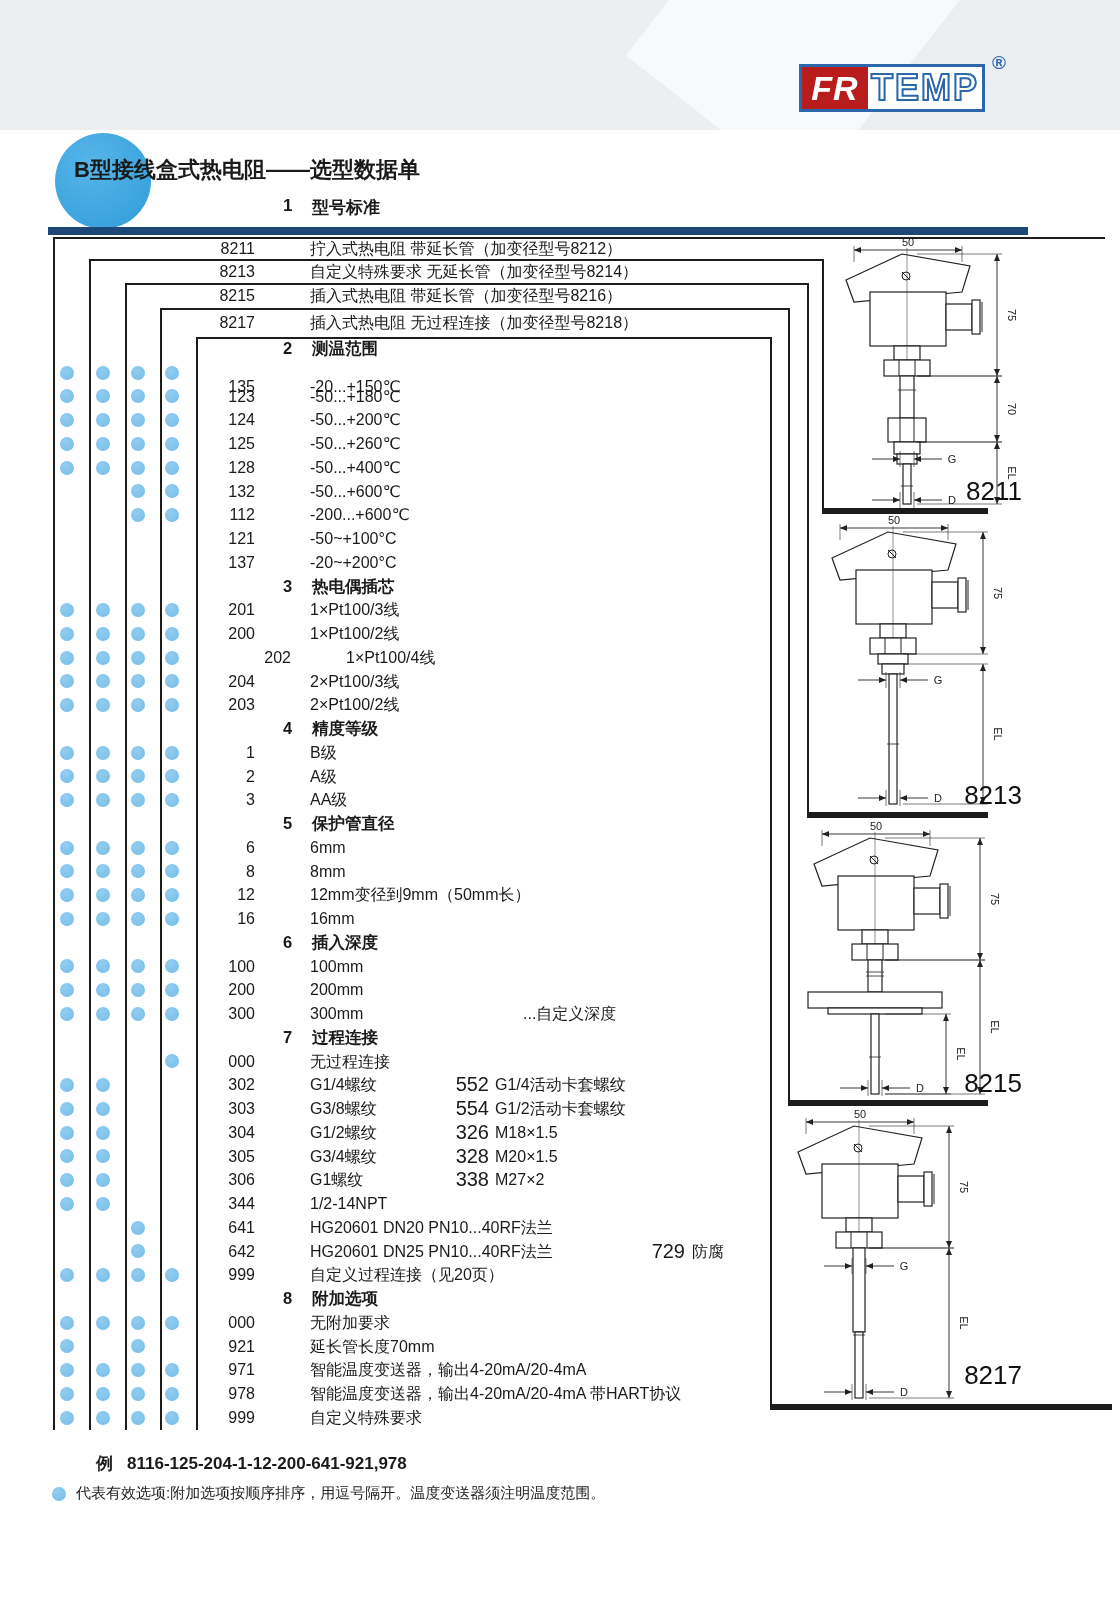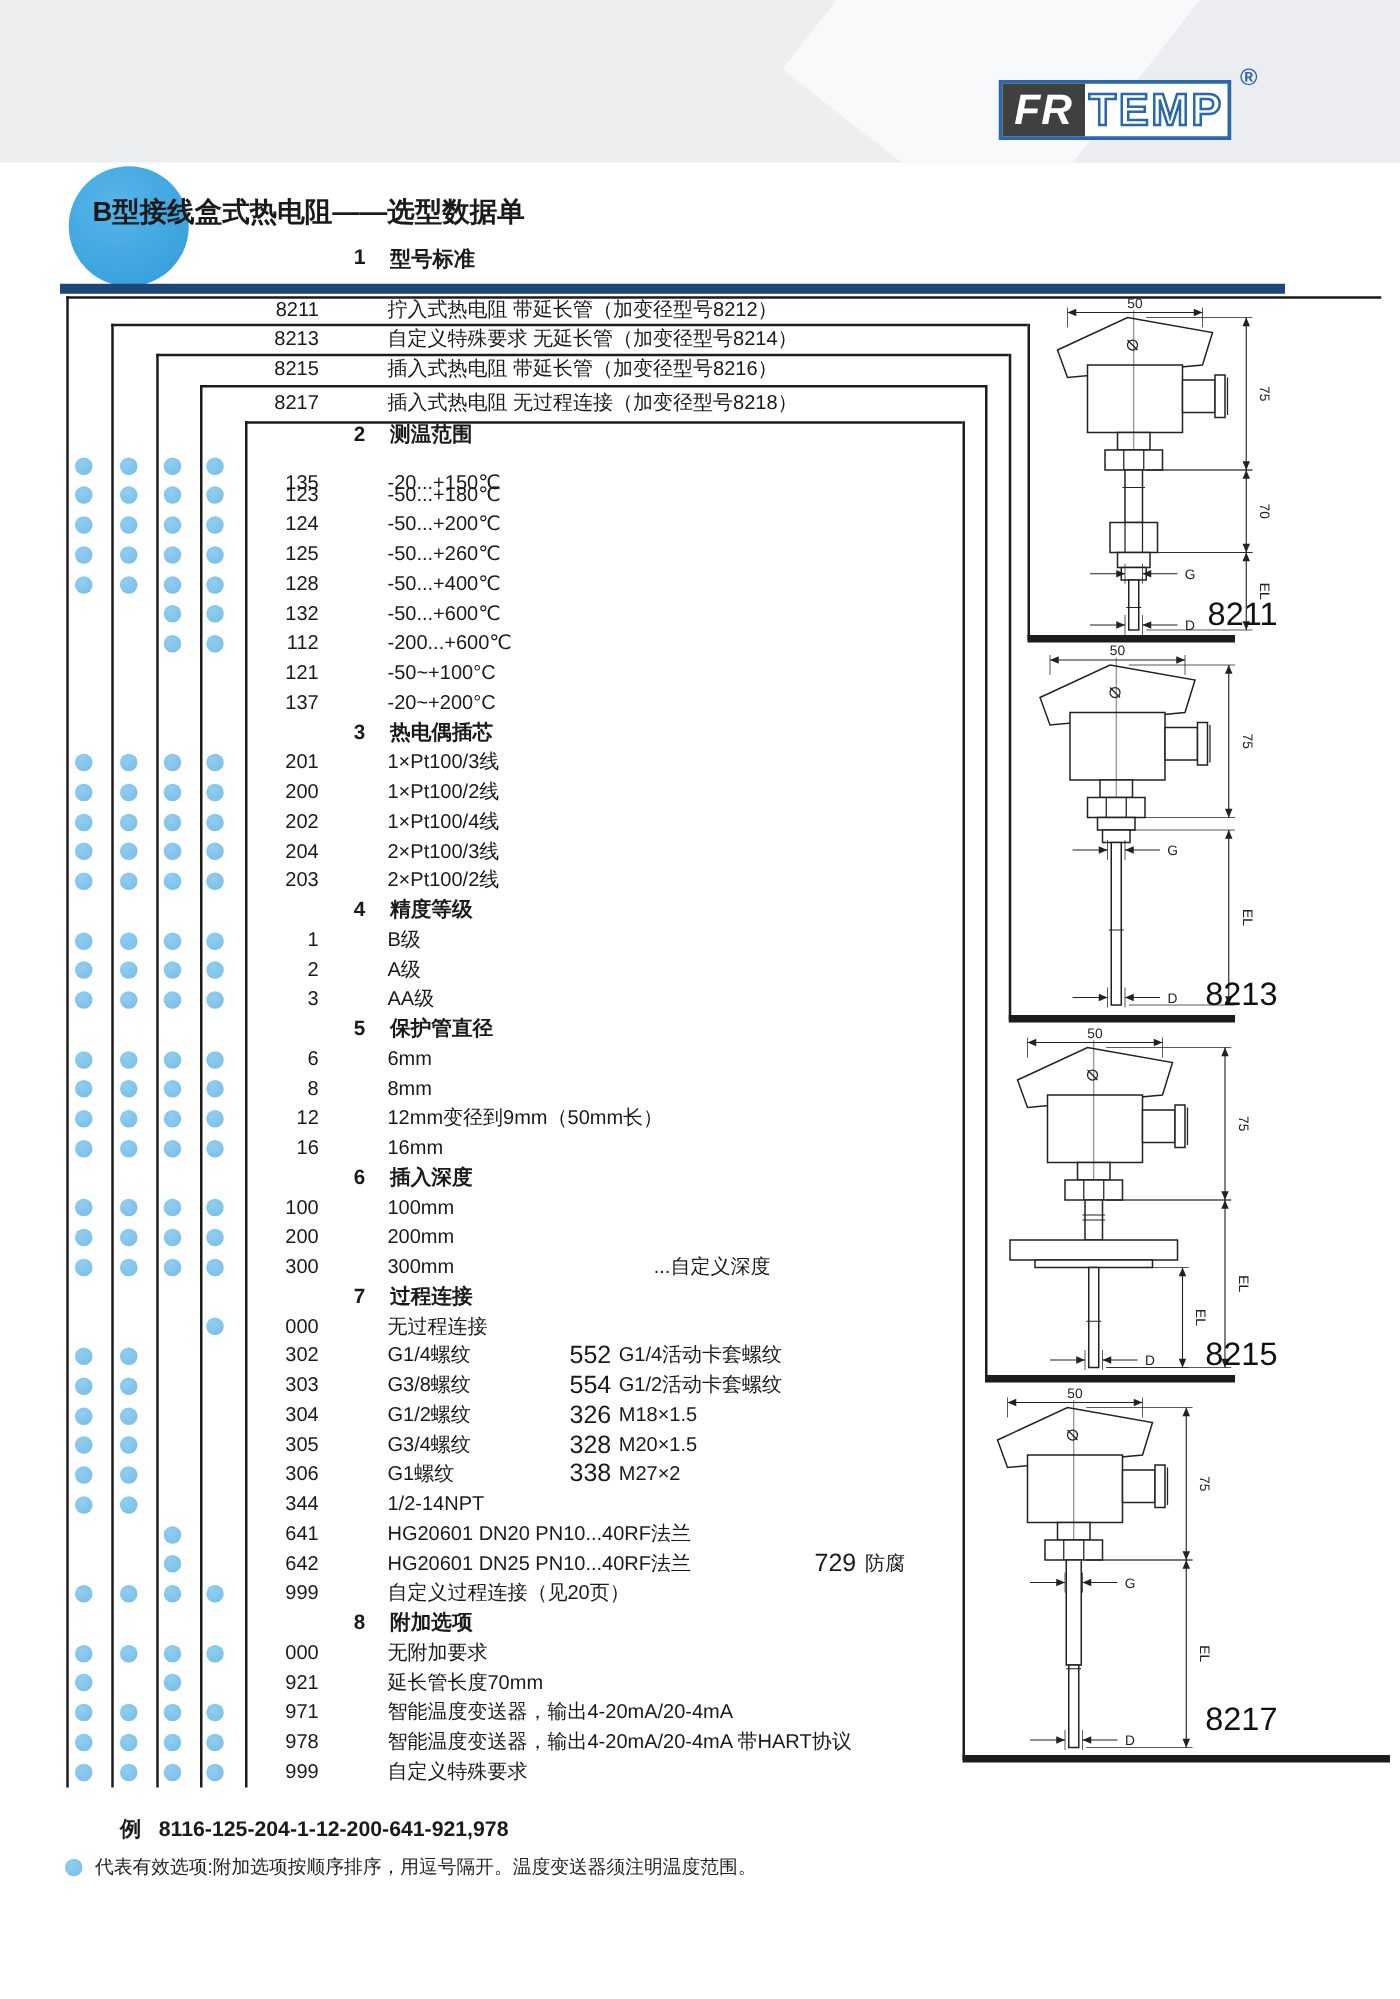--- a/index.html
+++ b/index.html
@@ -7,21 +7,21 @@
     width:1120px;height:1599px;position:relative;background:#ffffff;
     font-family:"Liberation Sans","DejaVu Sans",sans-serif;color:#1a1a1a;
     overflow:hidden;
   }
   
   .banner{position:absolute;left:0;top:0;width:1120px;height:130px;background:#eceef0;overflow:hidden;}
   .streak1{position:absolute;left:700px;top:-160px;width:520px;height:420px;background:#f8f9fb;transform:rotate(38deg);}
   .streak2{position:absolute;left:930px;top:-120px;width:300px;height:420px;background:#e2e4e8;transform:rotate(38deg);opacity:.55;}
   
   .logo{position:absolute;left:799px;top:64px;width:186px;height:48px;border:3px solid #2a67ad;background:#fff;display:flex;box-sizing:border-box;}
-  .logo-fr{background:#404040;color:#fff;width:66px;display:flex;align-items:center;justify-content:center;
+  .logo-fr{background:#b91c1c;color:#fff;width:66px;display:flex;align-items:center;justify-content:center;
     font-weight:bold;font-style:italic;font-size:34px;letter-spacing:1px;}
   .logo-temp{flex:1;display:flex;align-items:center;justify-content:center;color:#2a67ad;
     font-weight:bold;font-size:36px;letter-spacing:2px;-webkit-text-stroke:2px #2a67ad;color:#fff;}
   .logo-reg{position:absolute;left:992px;top:52px;color:#2a67ad;font-weight:bold;font-size:19px;}
   
   .title-circle{position:absolute;left:55px;top:133px;width:96px;height:96px;border-radius:50%;
     background:radial-gradient(circle at 38% 32%, #57b5e8, #2f9cd9);}
   .page-title{position:absolute;left:74px;top:155px;font-size:22px;font-weight:bold;z-index:2;}
   .sec1-head{position:absolute;left:0;top:196px;z-index:2;font-weight:bold;font-size:17px;}
   .sec1-num{position:absolute;left:283px;top:0;}
@@ -289,21 +289,21 @@
       <span class="h-title">热电偶插芯</span>
     </div>
     <div class="crow" style="top: 261.25px; height: 23.75px; line-height: 23.75px;">
       <span class="o-code">201</span>
       <span class="o-desc">1×Pt100/3线</span>
     </div>
     <div class="crow" style="top: 285px; height: 23.75px; line-height: 23.75px;">
       <span class="o-code">200</span>
       <span class="o-desc">1×Pt100/2线</span>
     </div>
-    <div class="crow" style="top: 308.75px; height: 23.75px; line-height: 23.75px;">
+    <div class="crow" style="top: 308.75px; height: 23.75px; line-height: 23.75px; margin-left: 36px;">
       <span class="o-code">202</span>
       <span class="o-desc">1×Pt100/4线</span>
     </div>
     <div class="crow" style="top: 332.5px; height: 23.75px; line-height: 23.75px;">
       <span class="o-code">204</span>
       <span class="o-desc">2×Pt100/3线</span>
     </div>
     <div class="crow" style="top: 356.25px; height: 23.75px; line-height: 23.75px;">
       <span class="o-code">203</span>
       <span class="o-desc">2×Pt100/2线</span>

